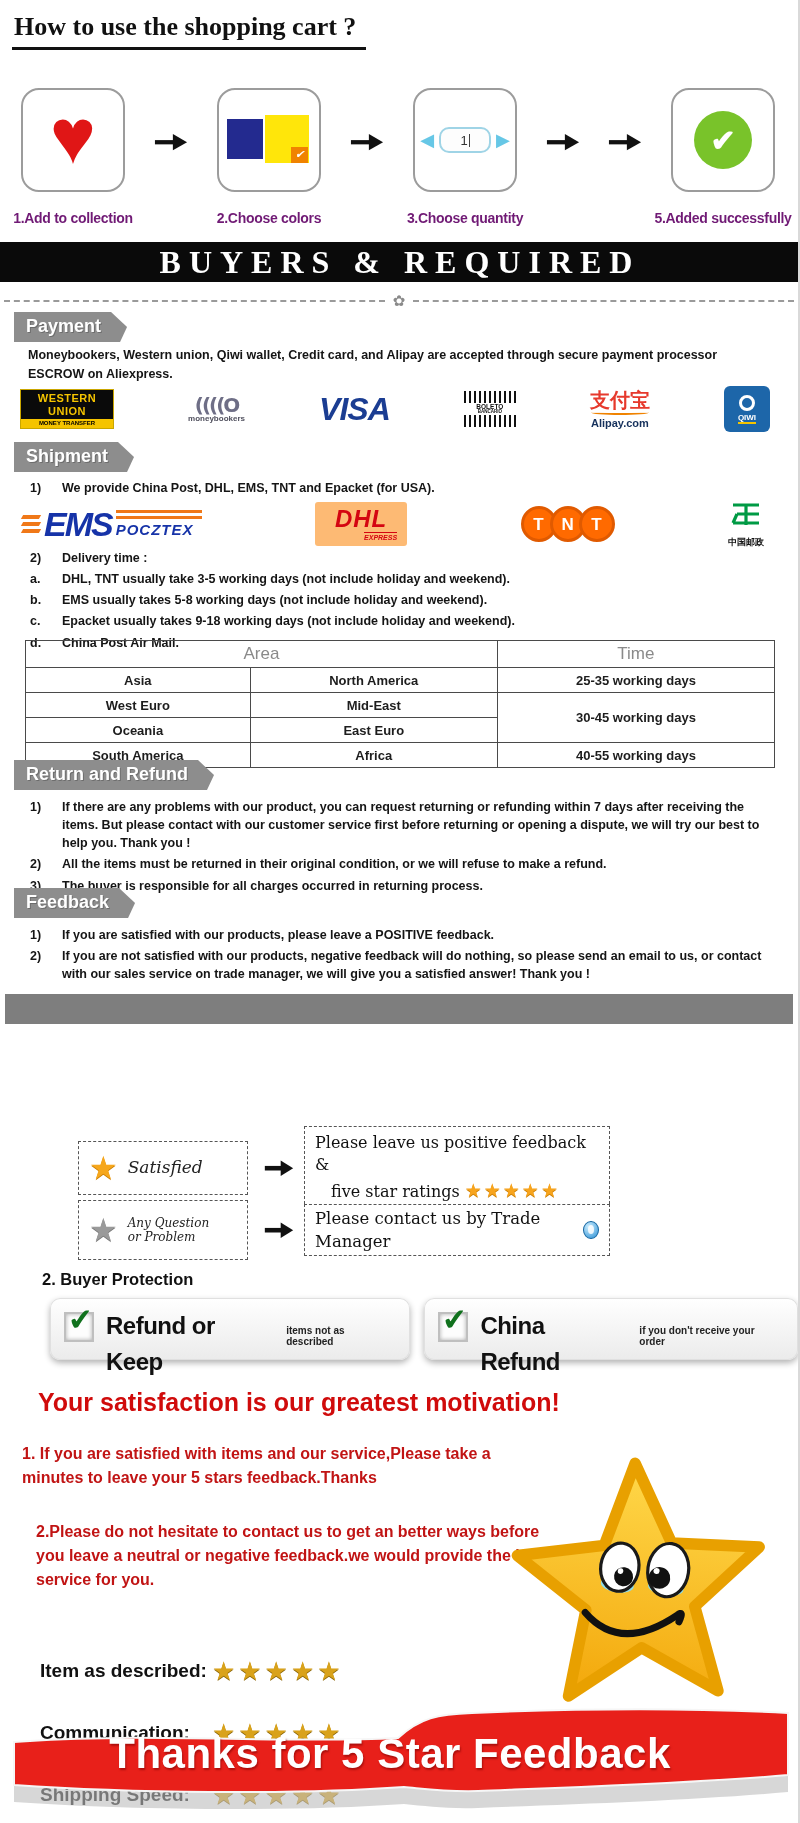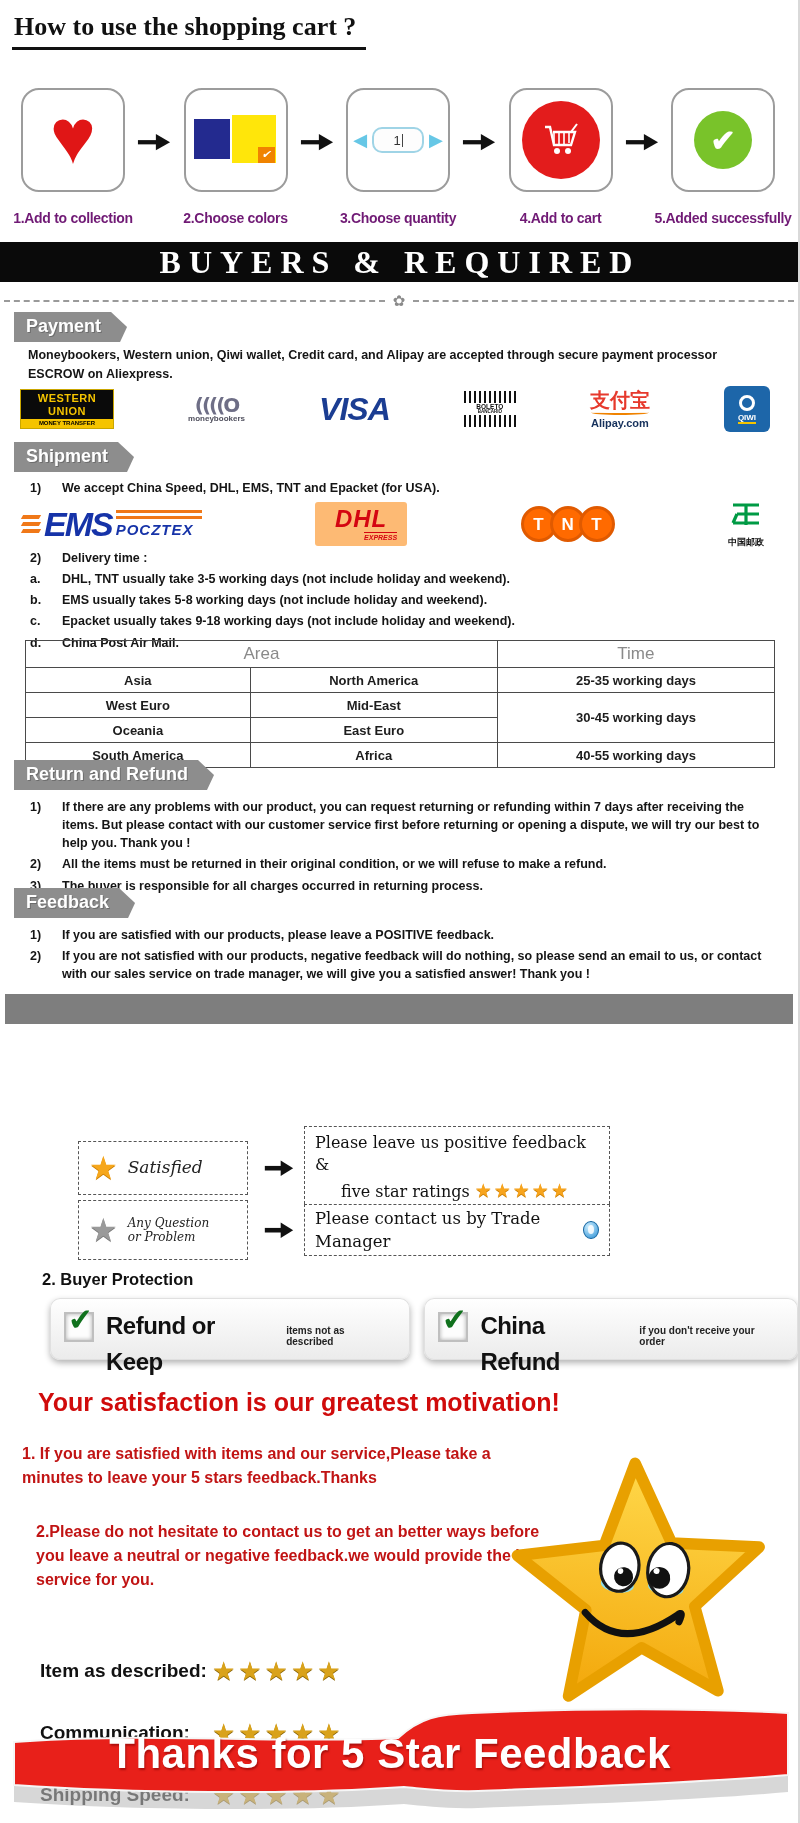--- a/index.html
+++ b/index.html
@@ -202,34 +202,20 @@
         </span>
       </div>
       <div class="step-label">3.Choose quantity</div>
     </div>
     <span class="step-arrow">
       <svg class="arrow-svg" width="34" height="20" viewBox="0 0 36 20" fill="#111">
           <rect x="1" y="8" width="22" height="4.5"></rect>
           <polygon points="20,1.5 35,10.2 20,18.8"></polygon>
         </svg>
     </span>
-    <div class="step">
-      <div class="card">
-        <span class="cart-circle">
-          <svg width="46" height="46" viewBox="0 0 46 46" fill="none" stroke="#fff" stroke-width="2.4">
-            <path d="M7 10 h5 l4 18 h17 l4 -13 h-22"></path>
-            <path d="M16 15 v11 M21 15 v12 M26 15 v12 M31 15 v11" stroke-width="1.6"></path>
-            <path d="M33 15 l6 -8" stroke-width="2"></path>
-            <circle cx="19" cy="34" r="3" fill="#fff" stroke="none"></circle>
-            <circle cx="30" cy="34" r="3" fill="#fff" stroke="none"></circle>
-          </svg>
-        </span>
-      </div>
-      <div class="step-label">4.Add to cart</div>
-    </div>
     <span class="step-arrow">
       <svg class="arrow-svg" width="34" height="20" viewBox="0 0 36 20" fill="#111">
           <rect x="1" y="8" width="22" height="4.5"></rect>
           <polygon points="20,1.5 35,10.2 20,18.8"></polygon>
         </svg>
     </span>
     <div class="step">
       <div class="card">
         <span class="success-circle">✔</span>
       </div>
@@ -273,21 +259,21 @@
     <div class="qiwi">
       <div class="ring"></div>
       <div class="qlbl">QIWI</div>
     </div>
   </div>
 
   <div class="tag" style="top:442px">Shipment</div>
   <div class="nlist" style="top:479px">
     <div class="nitem">
       <span class="num">1)</span>
-      <span class="txt">We accept China Speed, DHL, EMS, TNT and Epacket (for USA).</span>
+      <span class="txt">We provide China Post, DHL, EMS, TNT and Epacket (for USA).</span>
     </div>
   </div>
   <div class="ship-logos">
     <div class="ems">
       <span class="ems-chevs">
           <i></i>
           <i></i>
           <i></i>
         </span>
       <span class="ems-name">EMS</span>
@@ -404,21 +390,21 @@
       <span class="script" style="font-size:17px">Satisfied</span>
     </div>
     <span class="mid-arrow">
       <svg class="arrow-svg" width="30" height="18" viewBox="0 0 36 20" fill="#111">
           <rect x="1" y="7.5" width="22" height="5.5"></rect>
           <polygon points="20,1 35,10.2 20,19.5"></polygon>
         </svg>
     </span>
     <div class="dbox rbox">
       <span>Please leave us positive feedback &amp;</span><br>
-      <span style="margin-left:26px">five star ratings</span>
+      <span style="margin-left:16px">five star ratings</span>
       <span class="rstars">★★★★★</span>
     </div>
   </div>
 
   <div class="c-row" style="top:1200px">
     <div class="dbox lbox" style="height:60px">
       <span class="star-ico star-gray">★</span>
       <span class="script">
         <span>Any Question</span><br>
         <span>or Problem</span>

